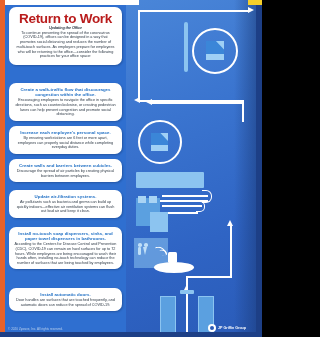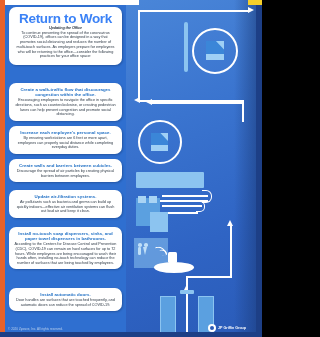--- a/index.html
+++ b/index.html
@@ -55,21 +55,21 @@
         box-shadow:1px 1px 2px rgba(10,30,70,.30);}
 
   .card h2{margin:0 0 1px 0;font-size:4.4px;line-height:5.2px;font-weight:bold;
            color:#1f6fc4;text-align:center;letter-spacing:.05px;}
   .card p{margin:0;font-size:3.8px;line-height:4.6px;color:#2f3a46;
           text-align:center;}
 
   
   #card-intro{top:7px;padding:5px 6px 6px 6px;}
   .title-main{margin:0;font-size:13.5px;line-height:14px;font-weight:bold;
-              color:#3b82f6;text-align:center;letter-spacing:-.3px;}
+              color:#b91c1c;text-align:center;letter-spacing:-.3px;}
   .title-sub{margin:0 0 3px 0;font-size:9px;line-height:10px;font-style:italic;
              font-weight:bold;color:#53a5e2;text-align:center;letter-spacing:-.1px;}
   #card-intro p{font-size:3.8px;line-height:4.7px;}
 
   
   .copyright{position:absolute;left:8px;bottom:6px;font-size:3px;
              color:#bcd2ee;z-index:8;letter-spacing:.05px;}
   .logo{position:absolute;right:16px;bottom:5px;z-index:8;
         display:flex;align-items:center;gap:2px;}
   .logo .mark{width:8px;height:8px;border-radius:50%;background:#ffffff;

